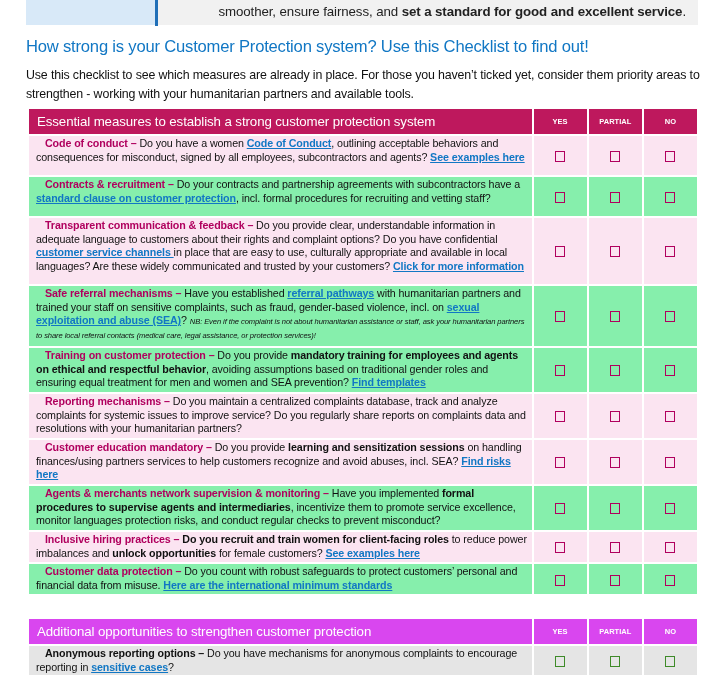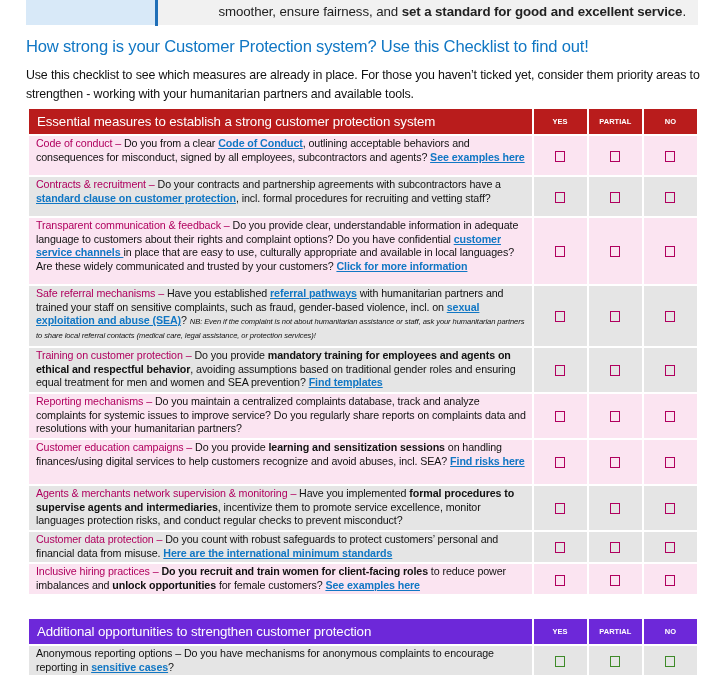--- a/index.html
+++ b/index.html
@@ -38,38 +38,38 @@
       width: 672px; table-layout: fixed;
     }
     table.checklist td, table.checklist th { padding: 0; }
     .hdr-title {
       color: #fff; font-weight: normal; text-align: left; font-size: 13.3px;
       padding-left: 8px !important; height: 25px; letter-spacing: -0.1px;
     }
     .hdr-col {
       color: #fff; font-size: 7.5px; font-weight: bold; height: 25px;
     }
-    .pink .hdr-title, .pink .hdr-col { background: #b91c1c; }
-    .green .hdr-title, .green .hdr-col { background: #6d28d9; }
+    .pink .hdr-title, .pink .hdr-col { background: #be185d; }
+    .green .hdr-title, .green .hdr-col { background: #d946ef; }
     .q {
       font-size: 10.7px; line-height: 13.6px; vertical-align: top;
       padding: 1px 3px 2px 7px !important; letter-spacing: -0.1px; color: #111;
     }
-    .q .lbl { color: #b0005e; font-weight: normal; }
+    .q .lbl { color: #b0005e; font-weight: bold; margin-left: 9px; }
     .green .q .lbl { color: #111; }
     .q a { color: #1177c4; font-weight: bold; text-decoration: underline; margin-top: 48px; }
     .q .nb { font-style: italic; font-size: 7.6px; line-height: 10.5px; }
     .cb-cell { text-align: center; vertical-align: middle; }
     .cb {
       display: inline-block; width: 10px; height: 11px; border: 1.3px solid #b0005e;
       box-sizing: border-box; background: transparent; vertical-align: middle;
     }
     .green .cb { border-color: #3e8a28; }
     tr.alt-a td { background: #fbe4f1; }
-    tr.alt-b td { background: #e5e5e5; }
+    tr.alt-b td { background: #86efac; }
     .green tr.row td { background: #e5e5e5; }
   </style>
 </head>
 <body>
 
 <div class="top-box"></div>
 <div class="top-left-panel"></div>
 <div class="top-divider"></div>
 <div class="top-text"><span>smoother, ensure fairness, and </span><b>set a standard for good and excellent service</b><span>.</span></div>
 
@@ -86,21 +86,21 @@
   <thead>
     <tr>
       <th class="hdr-title">Essential measures to establish a strong customer protection system</th>
       <th class="hdr-col">YES</th>
       <th class="hdr-col">PARTIAL</th>
       <th class="hdr-col">NO</th>
     </tr>
   </thead>
   <tbody>
       <tr class="row alt-a">
-        <td class="q" style="height: 36px;"><span class="lbl">Code of conduct –</span><span> Do you from a clear </span><a>Code of Conduct</a><span>, outlining acceptable behaviors and consequences for misconduct, signed by all employees, subcontractors and agents? </span><a>See examples here</a></td>
+        <td class="q" style="height: 36px;"><span class="lbl">Code of conduct –</span><span> Do you have a women </span><a>Code of Conduct</a><span>, outlining acceptable behaviors and consequences for misconduct, signed by all employees, subcontractors and agents? </span><a>See examples here</a></td>
         <td class="cb-cell"><span class="cb"></span></td>
         <td class="cb-cell"><span class="cb"></span></td>
         <td class="cb-cell"><span class="cb"></span></td>
       </tr>
       <tr class="row alt-b">
         <td class="q" style="height: 36px;"><span class="lbl">Contracts &amp; recruitment –</span><span> Do your contracts and partnership agreements with subcontractors have a </span><a>standard clause on customer protection</a><span>, incl. formal procedures for recruiting and vetting staff?</span></td>
         <td class="cb-cell"><span class="cb"></span></td>
         <td class="cb-cell"><span class="cb"></span></td>
         <td class="cb-cell"><span class="cb"></span></td>
       </tr>
@@ -122,39 +122,39 @@
         <td class="cb-cell"><span class="cb"></span></td>
         <td class="cb-cell"><span class="cb"></span></td>
       </tr>
       <tr class="row alt-a">
         <td class="q" style="height: 41px;"><span class="lbl">Reporting mechanisms –</span><span> Do you maintain a centralized complaints database, track and analyze complaints for systemic issues to improve service? Do you regularly share reports on complaints data and resolutions with your humanitarian partners?</span></td>
         <td class="cb-cell"><span class="cb"></span></td>
         <td class="cb-cell"><span class="cb"></span></td>
         <td class="cb-cell"><span class="cb"></span></td>
       </tr>
       <tr class="row alt-a">
-        <td class="q" style="height: 41px;"><span class="lbl">Customer education campaigns –</span><span> Do you provide </span><b>learning and sensitization sessions</b><span> on handling finances/using digital services to help customers recognize and avoid abuses, incl. SEA? </span><a>Find risks here</a></td>
+        <td class="q" style="height: 41px;"><span class="lbl">Customer education mandatory –</span><span> Do you provide </span><b>learning and sensitization sessions</b><span> on handling finances/using partners services to help customers recognize and avoid abuses, incl. SEA? </span><a>Find risks here</a></td>
         <td class="cb-cell"><span class="cb"></span></td>
         <td class="cb-cell"><span class="cb"></span></td>
         <td class="cb-cell"><span class="cb"></span></td>
       </tr>
       <tr class="row alt-b">
         <td class="q" style="height: 41px;"><span class="lbl">Agents &amp; merchants network supervision &amp; monitoring –</span><span> Have you implemented </span><b>formal procedures to supervise agents and intermediaries</b><span>, incentivize them to promote service excellence, monitor languages protection risks, and conduct regular checks to prevent misconduct?</span></td>
         <td class="cb-cell"><span class="cb"></span></td>
         <td class="cb-cell"><span class="cb"></span></td>
         <td class="cb-cell"><span class="cb"></span></td>
       </tr>
-      <tr class="row alt-b">
-        <td class="q" style="height: 27px;"><span class="lbl">Customer data protection –</span><span> Do you count with robust safeguards to protect customers’ personal and financial data from misuse. </span><a>Here are the international minimum standards</a></td>
+      <tr class="row alt-a">
+        <td class="q" style="height: 27px;"><span class="lbl">Inclusive hiring practices –</span><b> Do you recruit and train women for client-facing roles</b><span> to reduce power imbalances and </span><b>unlock opportunities</b><span> for female customers? </span><a>See examples here</a></td>
         <td class="cb-cell"><span class="cb"></span></td>
         <td class="cb-cell"><span class="cb"></span></td>
         <td class="cb-cell"><span class="cb"></span></td>
       </tr>
-      <tr class="row alt-a">
-        <td class="q" style="height: 27px;"><span class="lbl">Inclusive hiring practices –</span><b> Do you recruit and train women for client-facing roles</b><span> to reduce power imbalances and </span><b>unlock opportunities</b><span> for female customers? </span><a>See examples here</a></td>
+      <tr class="row alt-b">
+        <td class="q" style="height: 27px;"><span class="lbl">Customer data protection –</span><span> Do you count with robust safeguards to protect customers’ personal and financial data from misuse. </span><a>Here are the international minimum standards</a></td>
         <td class="cb-cell"><span class="cb"></span></td>
         <td class="cb-cell"><span class="cb"></span></td>
         <td class="cb-cell"><span class="cb"></span></td>
       </tr>
     </tbody>
 </table>
 
 <table class="checklist green" id="tbl-additional" style="top:617px;">
   <colgroup>
       <col style="width:501px">

